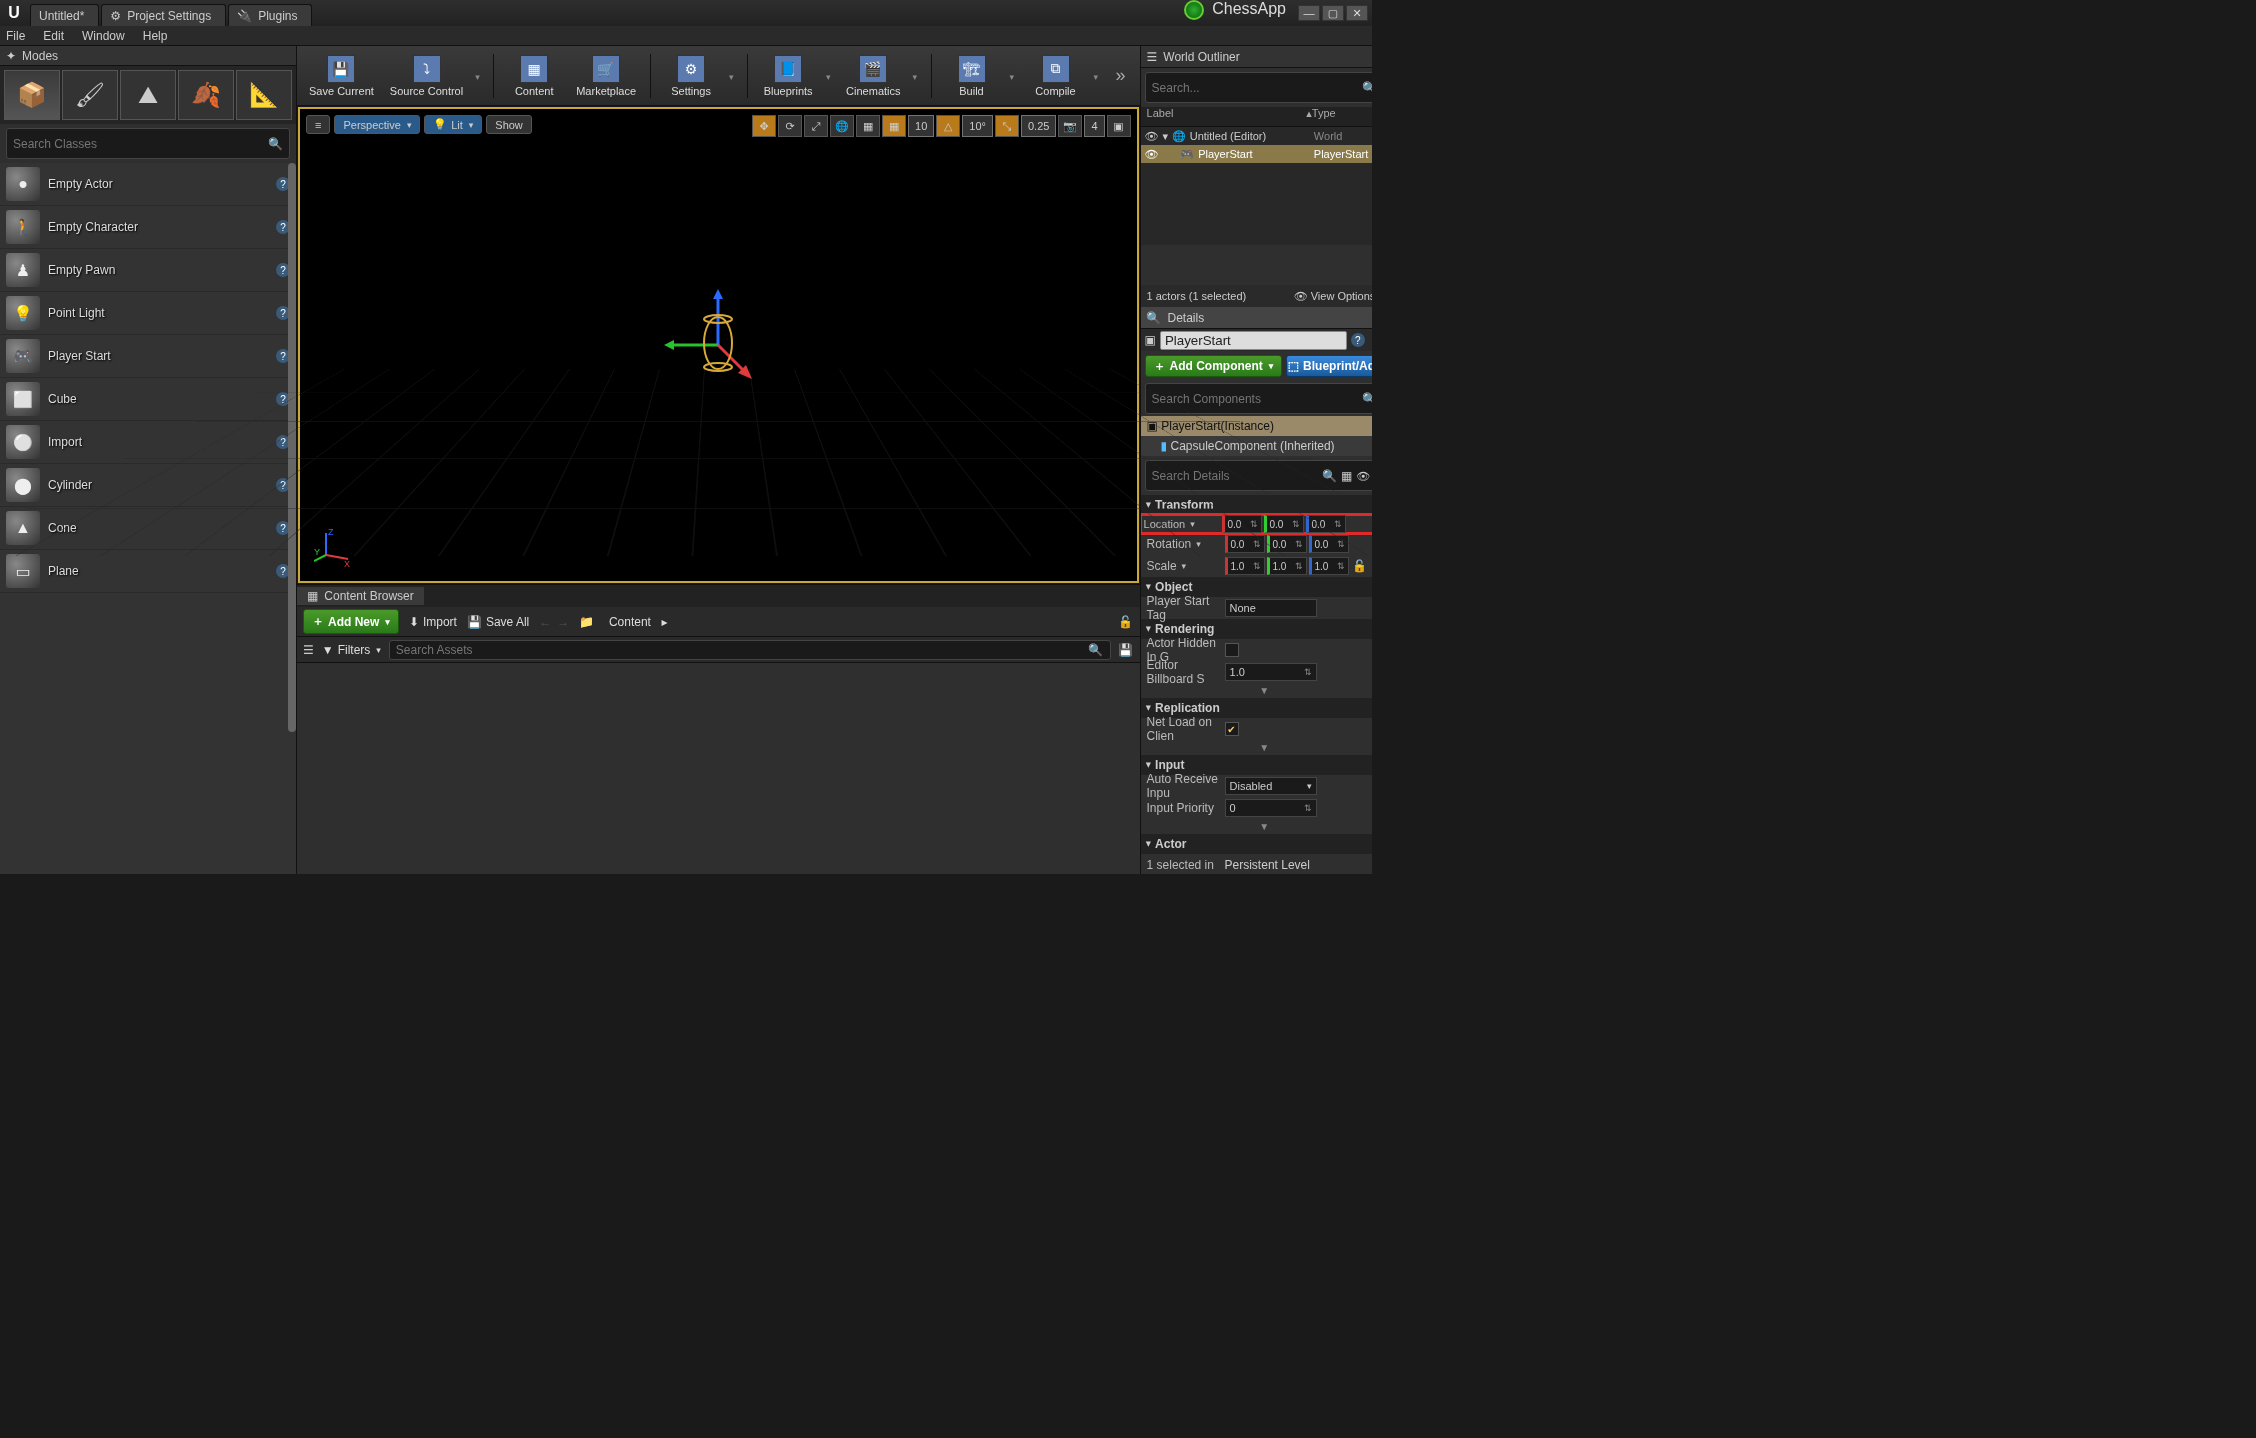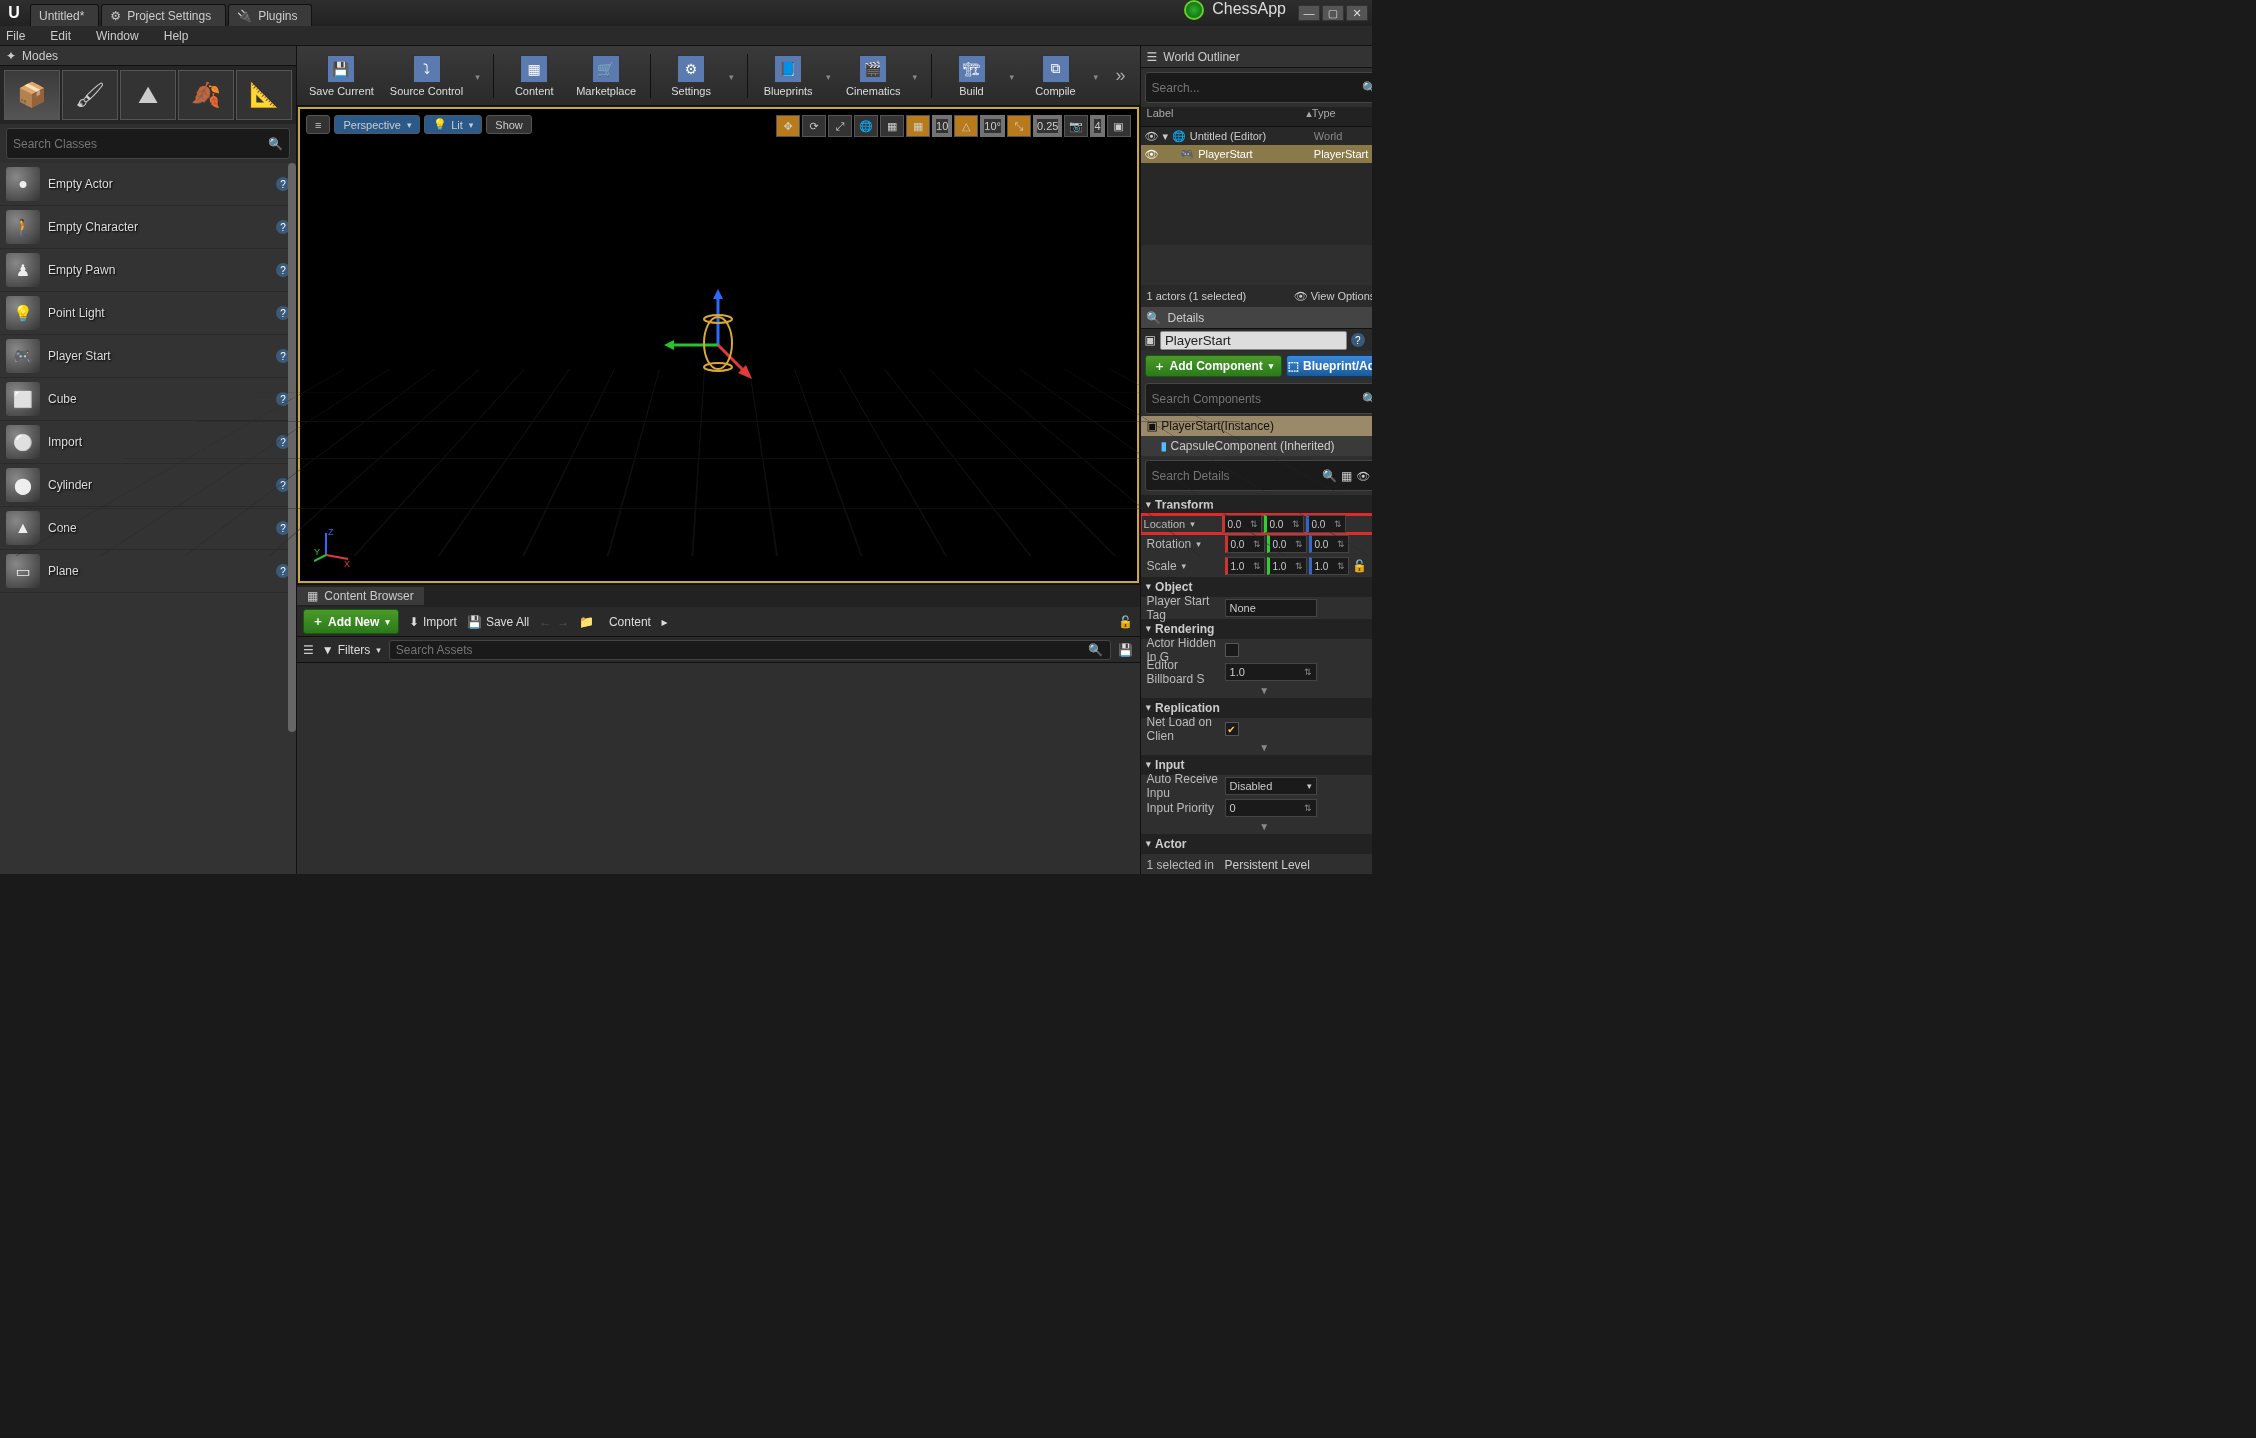--- a/index.html
+++ b/index.html
@@ -7,21 +7,21 @@
 .titlebar { height: 26px; background: linear-gradient(to bottom,#2e2e2e,#222); display: flex; align-items: stretch; }
 .tab { background: #3a3a3a; border: 1px solid #111; border-bottom: none; margin-top: 4px; padding: 0 14px 0 8px; display: flex; align-items: center; gap: 6px; font-size: 12px; color: #ccc; border-radius: 3px 3px 0 0; margin-left: 2px; cursor: pointer; }
 .tab:first-child { background: #444; }
 .ue-logo { width: 28px; display:flex;align-items:center;justify-content:center;color:#fff;font-weight:bold;font-size:16px;}
 .title-spacer { flex: 1; }
 .app-badge { display:flex; align-items:flex-start; gap:8px; padding:0 8px; }
 .app-badge-circle { width:20px;height:20px;border-radius:50%;border:2px solid #6c3;background:radial-gradient(circle,#3a3,#060);}
 .app-name { font-size:16px;color:#ddd;}
 .win-btns { display:flex; gap:2px; align-items:center; padding:2px 4px;}
 .win-btn { width:22px;height:16px;background:#555;border:1px solid #333;color:#ddd;display:flex;align-items:center;justify-content:center;font-size:11px;cursor:pointer;}
-.menu-bar { height:20px;background:#2a2a2a;display:flex;align-items:center;padding:0 6px;gap:25px;border-bottom:1px solid #111;}
+.menu-bar { height:20px;background:#2a2a2a;display:flex;align-items:center;padding:0 6px;gap:18px;border-bottom:1px solid #111;}
 .menu-bar span { cursor:pointer; }
 .main-area { display:flex; height:828px; }
 .left-col { width:312px; display:flex; flex-direction:column; background:#2f2f2f; border-right:1px solid #111;}
 .modes-tab { height:20px; background:#333; border-bottom:1px solid #111; display:flex;align-items:center;padding:0 6px;gap:6px;}
 .mode-icons { height:58px; background:#252525; display:flex; gap:2px; padding:4px; }
 .mode-icon { width:56px;height:50px;background:#333;border:1px solid #555;display:flex;align-items:center;justify-content:center;font-size:24px;cursor:pointer;}
 .mode-icon.active { background:linear-gradient(to bottom,#3a3a3a,#555);}
 .search-box { height:31px;margin:4px 6px;background:#1a1a1a;border:1px solid #444;border-radius:3px;display:flex;align-items:center;padding:0 6px;}
 .search-box input { flex:1;background:transparent;border:none;color:#ccc;font-size:12px;outline:none;}
 .placer-body { flex:1;display:flex;overflow:hidden;}
@@ -43,21 +43,21 @@
 .tool-drop { width:12px;color:#888;align-self:center;}
 .toolbar-overflow { margin-left:auto;font-size:18px;color:#aaa;cursor:pointer;padding:0 8px;}
 .viewport-wrap { flex:1;display:flex;flex-direction:column;}
 .viewport { flex:1;background:#000;border:2px solid #c9a73a;margin:1px;position:relative;}
 .vp-toolbar-left { position:absolute;top:6px;left:6px;display:flex;gap:4px;}
 .vp-pill { background:#333;border:1px solid #555;border-radius:3px;padding:2px 8px;color:#ccc;cursor:pointer;font-size:11px;display:flex;align-items:center;gap:4px;}
 .vp-pill.blue { background:#2a5a8a;}
 .vp-toolbar-right { position:absolute;top:6px;right:6px;display:flex;gap:2px;}
 .vp-icon-btn { width:24px;height:22px;background:#333;border:1px solid #555;display:flex;align-items:center;justify-content:center;cursor:pointer;font-size:11px;}
 .vp-icon-btn.orange{background:#b87a1a;}
-.vp-value { background:#333;border:4px solid #737373;padding:0 0;height:22px;display:flex;align-items:center;font-size:11px;}
+.vp-value { background:#333;border:1px solid #737373;padding:0 6px;height:22px;display:flex;align-items:center;font-size:11px;}
 .gizmo { position:absolute;left:50%;top:50%;transform:translate(-50%,-50%);}
 .grid-floor{position:absolute;left:0;right:0;top:55%;bottom:0;background:repeating-linear-gradient(to right,transparent 0,transparent 44px,#222 44px,#222 45px),repeating-linear-gradient(to bottom,transparent 0,transparent 44px,#222 44px,#222 45px);opacity:.4;transform:perspective(400px) rotateX(62deg);transform-origin:top;}
 .corner-axis{position:absolute;left:14px;bottom:14px;}
 .content-browser { height:290px;background:#2f2f2f;border-top:1px solid #111;display:flex;flex-direction:column;}
 .cb-tabbar { height:22px;background:#222;display:flex;align-items:center;}
 .cb-tab { background:#3a3a3a;padding:2px 10px;display:flex;align-items:center;gap:6px;cursor:pointer;}
 .cb-toolbar { height:30px;background:#2a2a2a;display:flex;align-items:center;padding:0 6px;gap:10px;border-bottom:1px solid #111;}
 .green-btn { background:linear-gradient(to bottom,#4a9a2a,#2a7a1a);border:1px solid #1a5a0a;color:#fff;padding:3px 8px;border-radius:3px;cursor:pointer;font-weight:bold;display:flex;align-items:center;gap:4px;}
 .cb-btn { color:#ddd;cursor:pointer;display:flex;align-items:center;gap:4px;}
 .cb-nav-arrows { color:#555;display:flex;gap:6px;}

